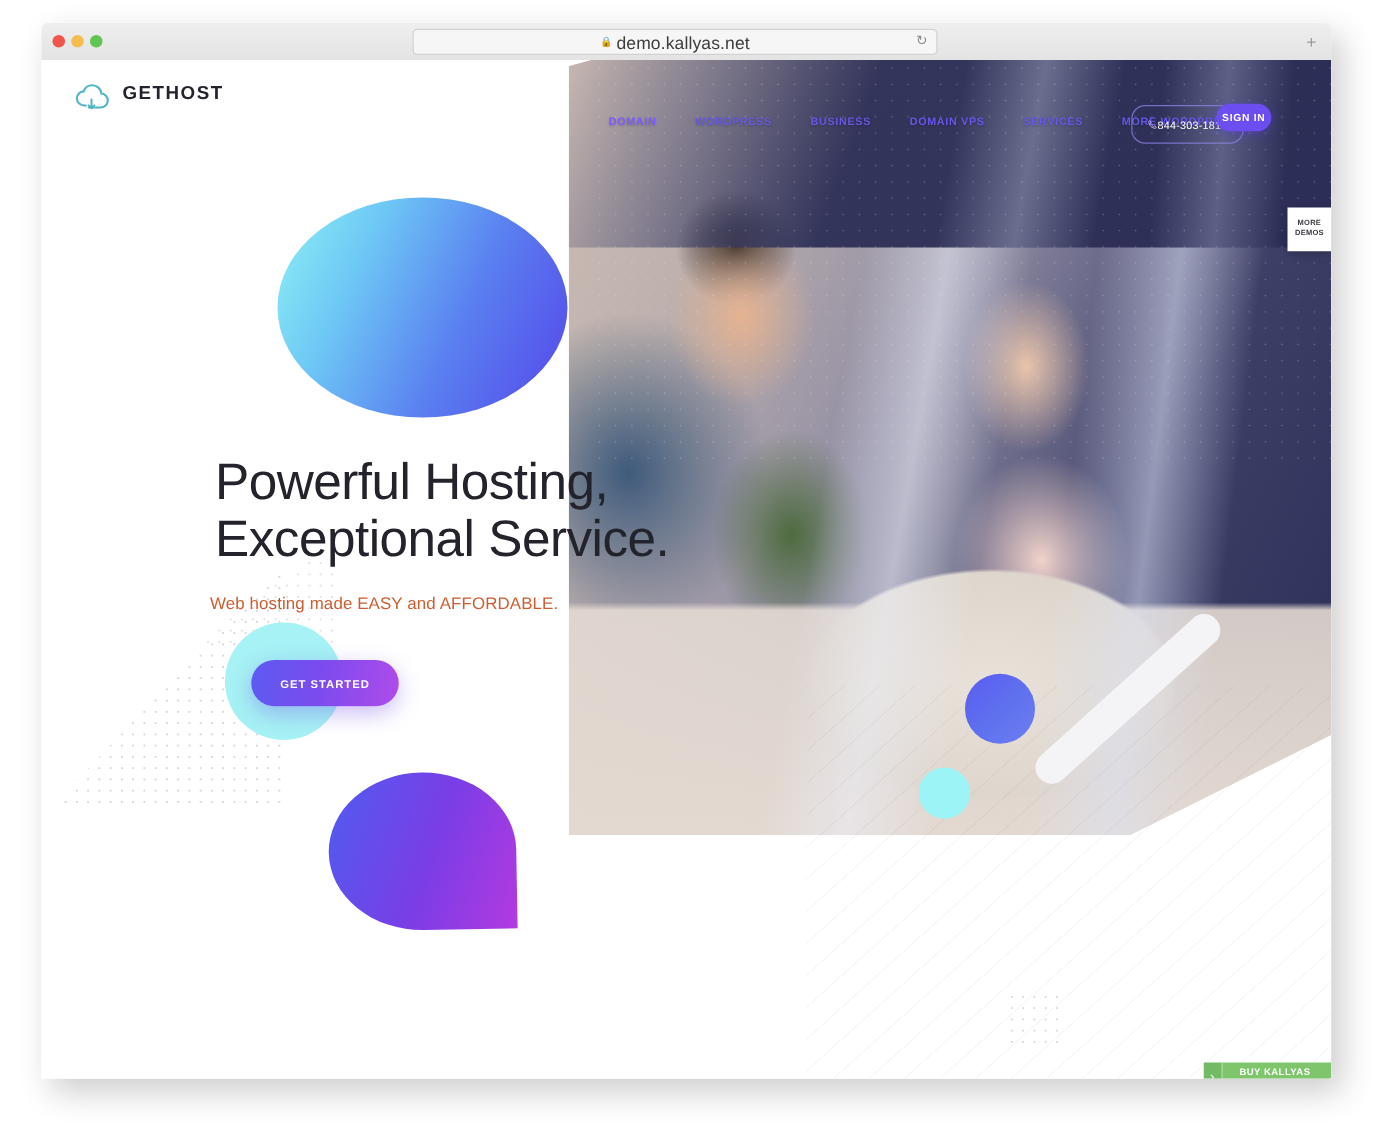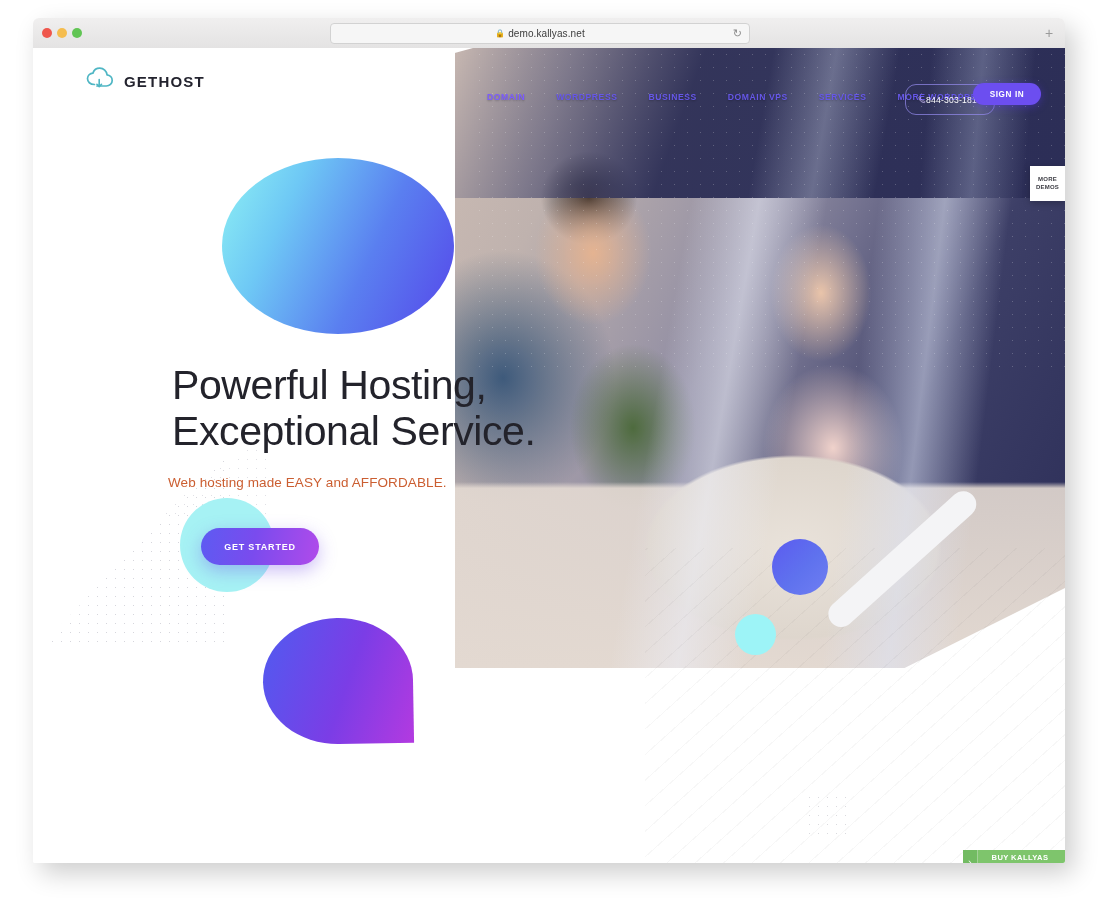--- a/index.html
+++ b/index.html
@@ -58,21 +58,21 @@
     align-items: center;
     justify-content: center;
   }
   .urlbar .lock {
     font-size: 8px;
     color: #6d6d6d;
     margin-right: 3px;
     line-height: 1;
   }
   .urlbar .url {
-    font-size: 10px;
+    font-size: 14px;
     color: #3c3c3c;
     letter-spacing: 0.1px;
     text-align: right;
   }
   .urlbar .reload {
     position: absolute;
     right: 7px;
     top: 3px;
     font-size: 11px;
     color: #8a8a8a;
@@ -270,23 +270,23 @@
   .navbar {
     position: absolute;
     left: 0; top: 0;
     width: 1032px;
     height: 70px;
     display: flex;
     align-items: center;
   }
   .logo {
     position: absolute;
-    left: 52px; top: 18px;
-    display: flex;
-    align-items: flex-end;
+    left: 26px; top: 18px;
+    display: flex;
+    align-items: flex-start;
     gap: 9px;
   }
   .logo-mark { width: 30px; height: 24px; }
   .logo-text {
     font-size: 15px;
     font-weight: bold;
     color: #23232e;
     letter-spacing: 1.2px;
   }
 
@@ -319,21 +319,21 @@
     align-items: center;
     color: #ffffff;
     font-size: 8.6px;
     letter-spacing: 0.2px;
   }
   .phone-icon { width: 8px; height: 8px; }
 
   .signin {
     position: absolute;
     left: 940px; top: 35px;
-    width: 68px; height: 22px;
+    width: 44px; height: 22px;
     background: #6c4ef0;
     border-radius: 11px;
     color: #ffffff;
     font-size: 8.2px;
     font-weight: bold;
     letter-spacing: 0.6px;
     display: flex;
     align-items: center;
     justify-content: center;
     box-shadow: 0 2px 9px rgba(80,50,220,0.45);

